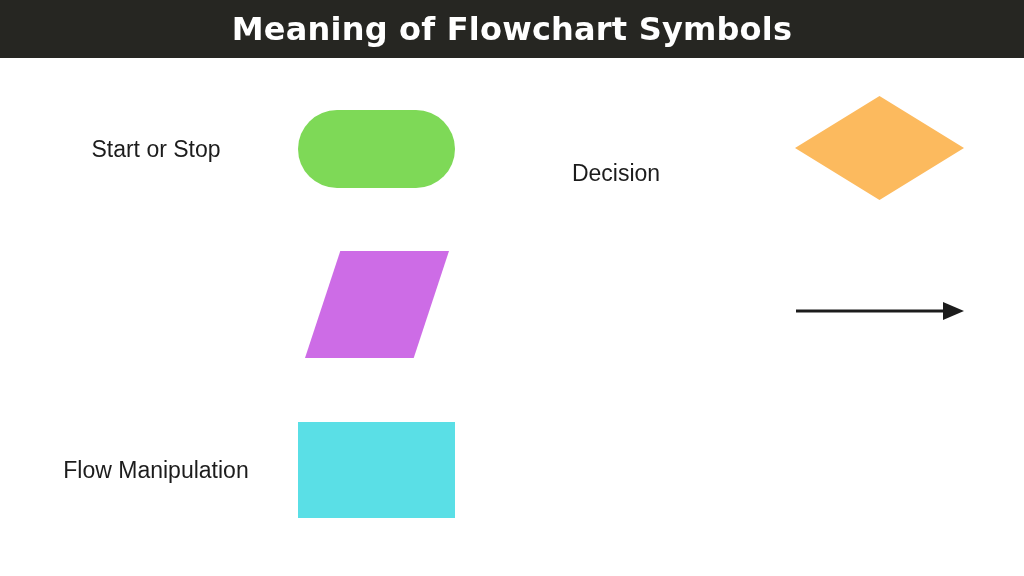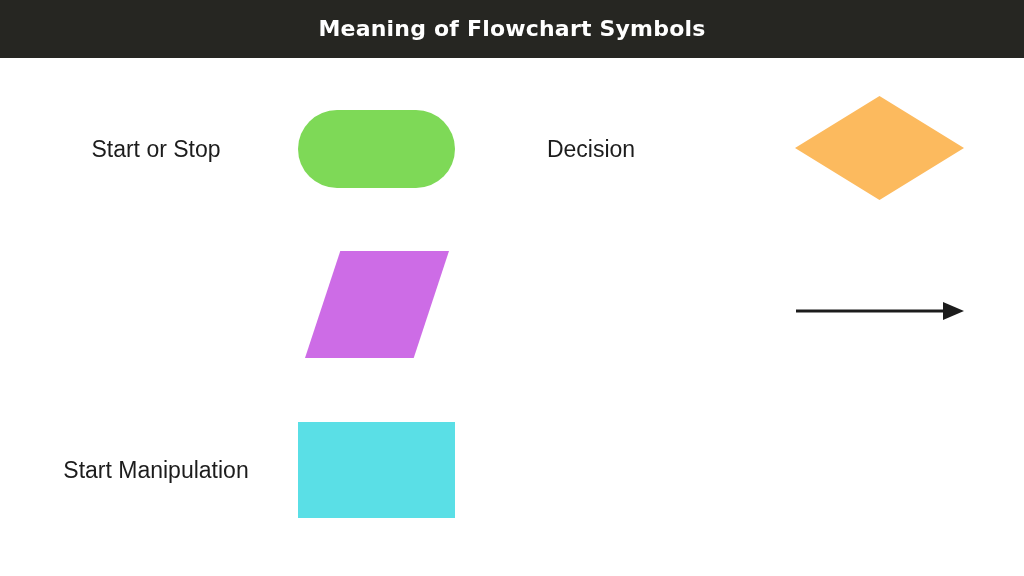--- a/index.html
+++ b/index.html
@@ -29,41 +29,41 @@
     width: 1024px;
     height: 58px;
     background: #262622;
     display: flex;
     align-items: center;
     justify-content: center;
   }
   .title-text {
     color: #ffffff;
     font-family: "DejaVu Sans", sans-serif;
-    font-size: 22px;
+    font-size: 32px;
     font-weight: bold;
     letter-spacing: 0.2px;
     line-height: 1;
     white-space: nowrap;
   }
   .legend-label {
     position: absolute;
     color: #1c1c1c;
     font-family: "Liberation Sans", sans-serif;
     font-size: 23px;
     font-weight: 400;
     line-height: 1;
     white-space: nowrap;
     text-align: right;
     transform: translate(-50%, -50%);
   }
 
   
   .label-left  { left: 156px; }
-  .label-right { left: 591px; }
+  .label-right { left: 616px; margin-top: 24px; }
 
   
   .shape { position: absolute; }
 
   .shape-terminator {
     left: 298px;
     top: 110px;
     width: 157px;
     height: 78px;
     background: #7ED957;
@@ -137,17 +137,17 @@
   </div>
 
 
   <div class="shape shape-arrow">
     <svg width="170" height="30" viewBox="0 0 170 30" xmlns="http://www.w3.org/2000/svg">
       <line x1="1" y1="15" x2="152" y2="15" stroke="#1c1c1c" stroke-width="3"></line>
       <polygon points="148,6 169,15 148,24" fill="#1c1c1c"></polygon>
     </svg>
   </div>
 
-  <div class="legend-label label-left" style="top:470px">Start Manipulation</div>
+  <div class="legend-label label-left" style="top:470px">Flow Manipulation</div>
 
   <div class="shape shape-process"></div>
 
 </div>
 
 </body></html>

